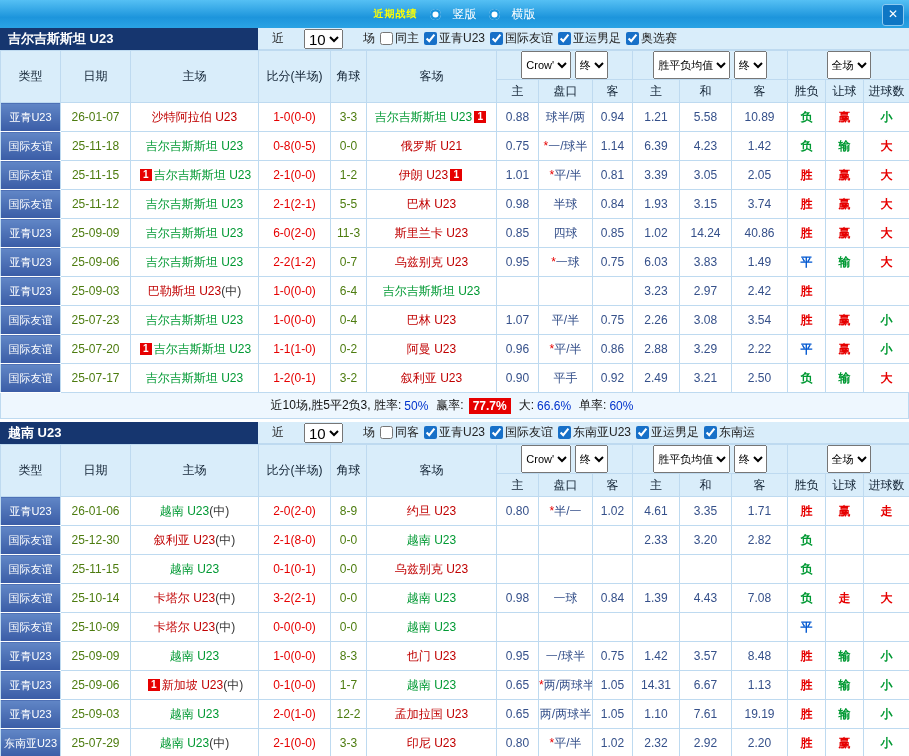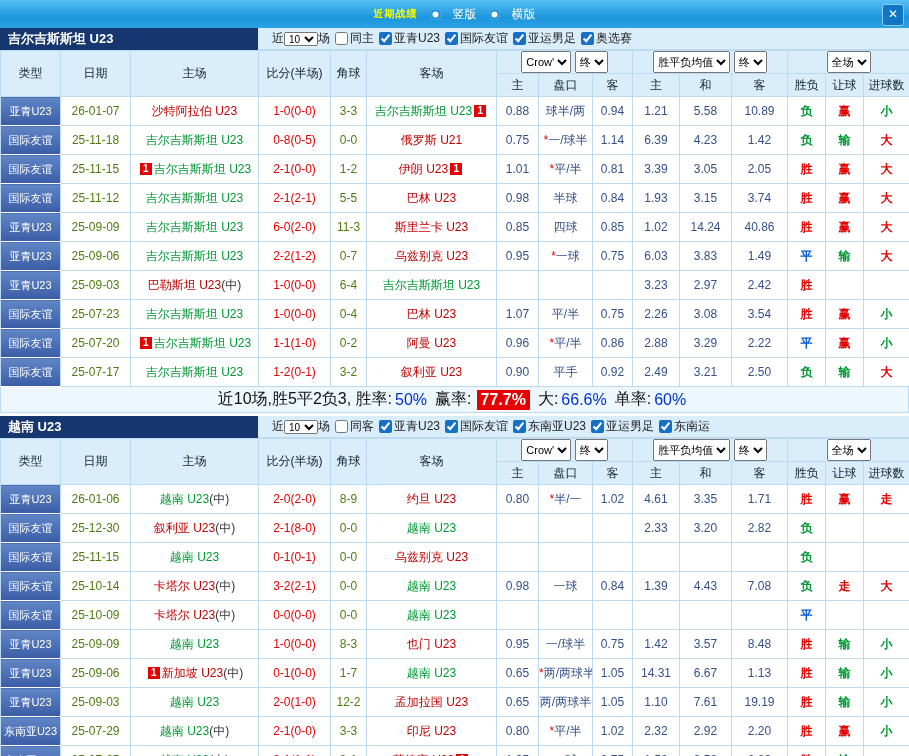--- a/index.html
+++ b/index.html
@@ -19,46 +19,46 @@
   .close-btn{position:absolute;right:5px;top:4px;width:20px;height:20px;background:#0e76c4;
              border:1px solid #8ccaf0;border-radius:3px;color:#fff;font-weight:bold;font-size:12px;
              line-height:18px;text-align:center;cursor:pointer}
 
   
   .sec-head{display:flex;height:22px}
   .sec-head .navy{width:258px;box-sizing:border-box;background:#16366f;color:#fff;font-weight:bold;
                   font-size:13px;line-height:22px;padding-left:8px;overflow:hidden;white-space:nowrap}
   .sec-head .filters{flex:1;background:#d9edfa;display:flex;align-items:center;padding-left:14px;
                      white-space:nowrap;overflow:hidden;border-bottom:1px solid #bedaf0}
-  .filters select{height:14px;font-size:10px;margin:0 0}
+  .filters select{height:20px;font-size:15px;margin:0 20px}
   label.filter{display:inline-flex;align-items:center;margin-left:5px;cursor:pointer}
   label.filter input{width:13px;height:13px;margin:0 2px 0 0;accent-color:#1770c8}
 
   
   table{border-collapse:collapse;table-layout:fixed;width:909px}
   th,td{border:1px solid #bedaf0;text-align:center;white-space:nowrap;overflow:hidden;padding:0}
   thead th{background:#d9edfa;height:22px;font-weight:normal;font-size:12px;color:#123}
-  thead select{height:22px;font-size:11px;max-width:96%;vertical-align:middle}
+  thead select{height:28px;font-size:11px;max-width:96%;vertical-align:middle}
   tbody td{height:28px;font-size:12px}
   td.type{background:linear-gradient(180deg,#6186c6,#3a5ca6);color:#fff;font-size:11px;
           border-top-color:#fff;border-bottom-color:#fff}
   td.date,td.corner{color:#4d7c0f}
   td.score{color:#e60000}
   td.odds{color:#35508a}
   .star{color:#e60000}
   td.mark{font-weight:bold}
   .focal{color:#009933}
   .opp{color:#c00000}
   .suffix{color:#333}
   .badge{display:inline-block;min-width:10px;height:12px;line-height:12px;padding:0 1px;
          background:#e60000;color:#fff;font-size:10px;font-weight:bold;margin:0 2px;vertical-align:1px}
   .r{color:#e60000}.g{color:#009933}.b{color:#0057d0}
 
   .sec-footer{height:25px;border:1px solid #bedaf0;border-top:0;background:#eef7fe;
-              display:flex;align-items:center;justify-content:center;gap:3px;font-size:16px;color:#111}
+              display:flex;align-items:center;justify-content:center;gap:3px;font-size:12px;color:#111}
   .sec-footer .pct{color:#0033cc;margin-right:5px}
   .sec-footer .hl{background:#e60000;color:#fff;font-weight:bold;padding:1px 4px;margin:0 5px 0 2px}
   .sec-gap{height:3px}
 </style>
 </head>
 <body>
 
 <div class="topbar">
   <div class="topbar-center">
     <span class="topbar-title">近期战绩</span>

